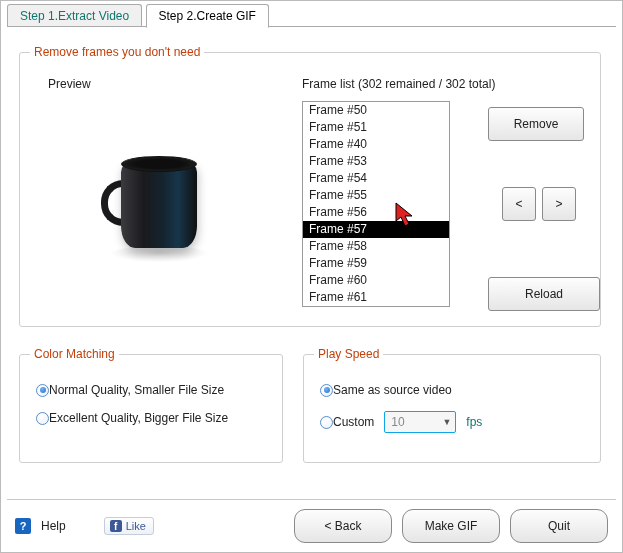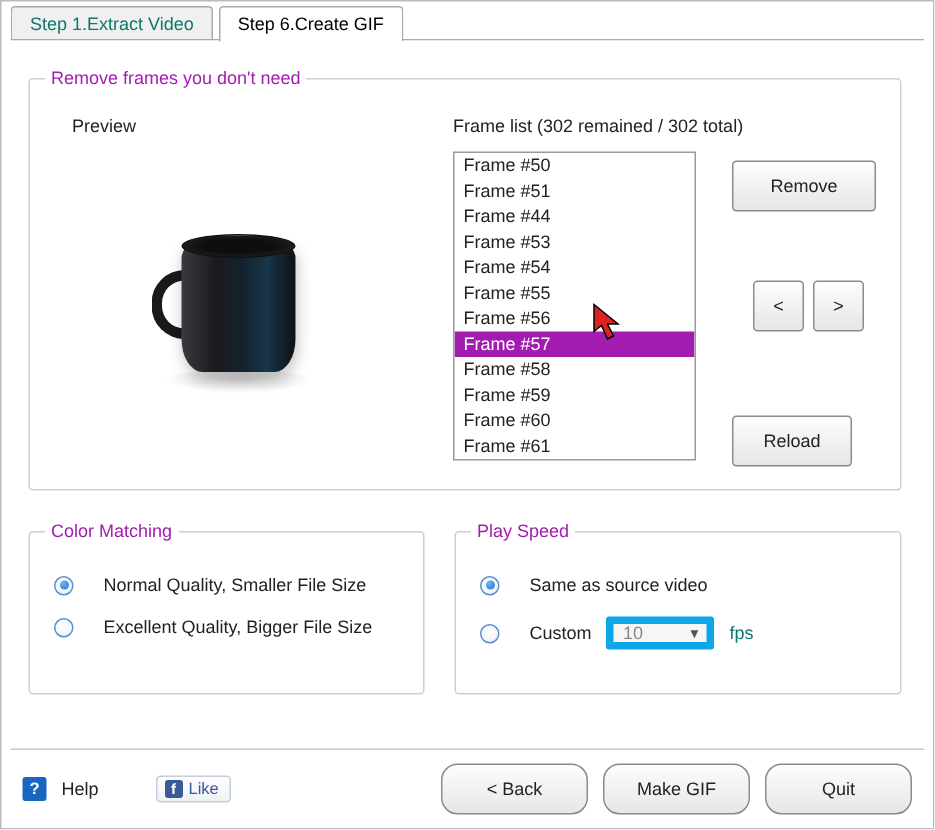--- a/index.html
+++ b/index.html
@@ -56,21 +56,21 @@
   
   fieldset.group {
     border: 1px solid #cfcfcf;
     border-radius: 3px;
     margin: 0;
     position: absolute;
     padding: 14px 10px 10px 10px;
   }
   fieldset.group > legend {
     padding: 0 4px;
-    color: #a21caf;
+    color: #c2410c;
     font-size: 12px;
   }
   .grp-frames { top: 18px; left: 12px; width: 582px; height: 282px; }
   .grp-color  { top: 320px; left: 12px; width: 264px; height: 116px; }
   .grp-speed  { top: 320px; left: 296px; width: 298px; height: 116px; }
 
   
   .lbl-preview {
     position: absolute; top: 18px; left: 28px;
   }
@@ -107,38 +107,38 @@
     position:absolute; left:10px; top:90px; width:100px; height:16px;
     background: radial-gradient(ellipse at 50% 40%, rgba(0,0,0,0.18), rgba(0,0,0,0) 70%);
     border-radius:50%;
   }
 
   .lbl-framelist {
     position: absolute; top: 18px; left: 282px;
   }
   .frame-list-wrap {
     position: absolute; top: 42px; left: 282px;
-    width: 162px; height: 206px;
+    width: 148px; height: 206px;
     border: 1px solid #9a9a9a;
     background: #fff;
     display: flex;
   }
   .frame-list {
     flex: 1;
     overflow-y: scroll;
   }
   .frame-item {
     padding: 0px 6px;
     line-height: 17px;
     height: 17px;
     white-space: nowrap;
     cursor: default;
   }
   .frame-item.selected {
-    background: #a21caf;
+    background: #000000;
     color: #fff;
   }
   .frame-list::-webkit-scrollbar { width: 17px; }
   .frame-list::-webkit-scrollbar-track { background: #efefef; border-left:1px solid #ddd; }
   .frame-list::-webkit-scrollbar-thumb {
     background: linear-gradient(#f4f4f4,#e2e2e2);
     border: 1px solid #b5b5b5; border-radius: 2px;
   }
   .frame-list::-webkit-scrollbar-button:single-button {
     background: linear-gradient(#f7f7f7,#e6e6e6);
@@ -150,43 +150,43 @@
     align-items: center; justify-content: center;
     border: 1px solid #8a8a8a;
     border-radius: 3px;
     background: linear-gradient(#fdfdfd, #e6e6e6);
     color: #222;
     cursor: pointer;
     font-family: inherit; font-size: 12px;
     padding: 16px;
   }
   .btn-remove { position:absolute; top: 48px; left: 468px; width: 96px; height: 26px; }
-  .btn-reload { position:absolute; top: 218px; left: 468px; width: 80px; height: 24px; }
+  .btn-reload { position:absolute; top: 218px; left: 468px; width: 112px; height: 24px; }
   .nav-btns { position:absolute; top: 128px; left: 482px; display:flex; gap:6px; }
   .btn-small { width: 28px; height: 26px; }
 
   
-  .radio-row { display:flex; align-items:center; gap:20px; margin: 8px 4px 14px 6px; cursor: pointer; }
+  .radio-row { display:flex; align-items:center; gap:0; margin: 8px 4px 14px 6px; cursor: pointer; }
   .radio-outer {
     width: 13px; height: 13px; border-radius: 50%;
     border: 1px solid #5a8ec7;
     background: radial-gradient(circle at 35% 30%, #fff, #e9f2fb);
     display:flex; align-items:center; justify-content:center;
   }
   .radio-outer.checked::after {
     content:""; width:6px; height:6px; border-radius:50%;
     background: radial-gradient(circle at 35% 30%, #6fb3ff, #2a72c6);
   }
   .radio-label { color:#222; }
 
   
   .custom-row { display:flex; align-items:center; gap:10px; margin: 0 0 0 6px; }
   .combo {
     width: 72px; height: 22px;
-    border: 5px solid #0ea5e9;
+    border: 1px solid #0ea5e9;
     background: #fff;
     display:flex; align-items:center; justify-content:space-between;
     padding: 0 4px 0 6px;
     color: #888;
     border-radius: 2px;
   }
   .combo .arrow { font-size: 9px; color:#555; }
   .combo.disabled { background:#f6f6f6; }
   .fps-label { color: #0f766e; }
 
@@ -223,21 +223,21 @@
     width: 24px; height: 28px; pointer-events:none; z-index:10;
   }
 </style>
 </head>
 <body>
 
 <div class="window">
 
   <div class="tabs">
     <div class="tab">Step 1.Extract Video</div>
-    <div class="tab active">Step 6.Create GIF</div>
+    <div class="tab active">Step 2.Create GIF</div>
   </div>
   <div class="tab-panel-border"></div>
 
   <div class="panel">
 
     <fieldset class="group grp-frames">
       <legend>Remove frames you don't need</legend>
 
       <div class="lbl-preview">Preview</div>
       <div class="preview-area">
@@ -247,21 +247,21 @@
           <div class="mug-body"></div>
           <div class="mug-top"></div>
         </div>
       </div>
 
       <div class="lbl-framelist">Frame list (302 remained / 302 total)</div>
       <div class="frame-list-wrap">
         <div class="frame-list" id="frame-list">
             <div class="frame-item">Frame #50</div>
             <div class="frame-item">Frame #51</div>
-            <div class="frame-item">Frame #44</div>
+            <div class="frame-item">Frame #40</div>
             <div class="frame-item">Frame #53</div>
             <div class="frame-item">Frame #54</div>
             <div class="frame-item">Frame #55</div>
             <div class="frame-item">Frame #56</div>
             <div class="frame-item selected">Frame #57</div>
             <div class="frame-item">Frame #58</div>
             <div class="frame-item">Frame #59</div>
             <div class="frame-item">Frame #60</div>
             <div class="frame-item">Frame #61</div>
           </div>

